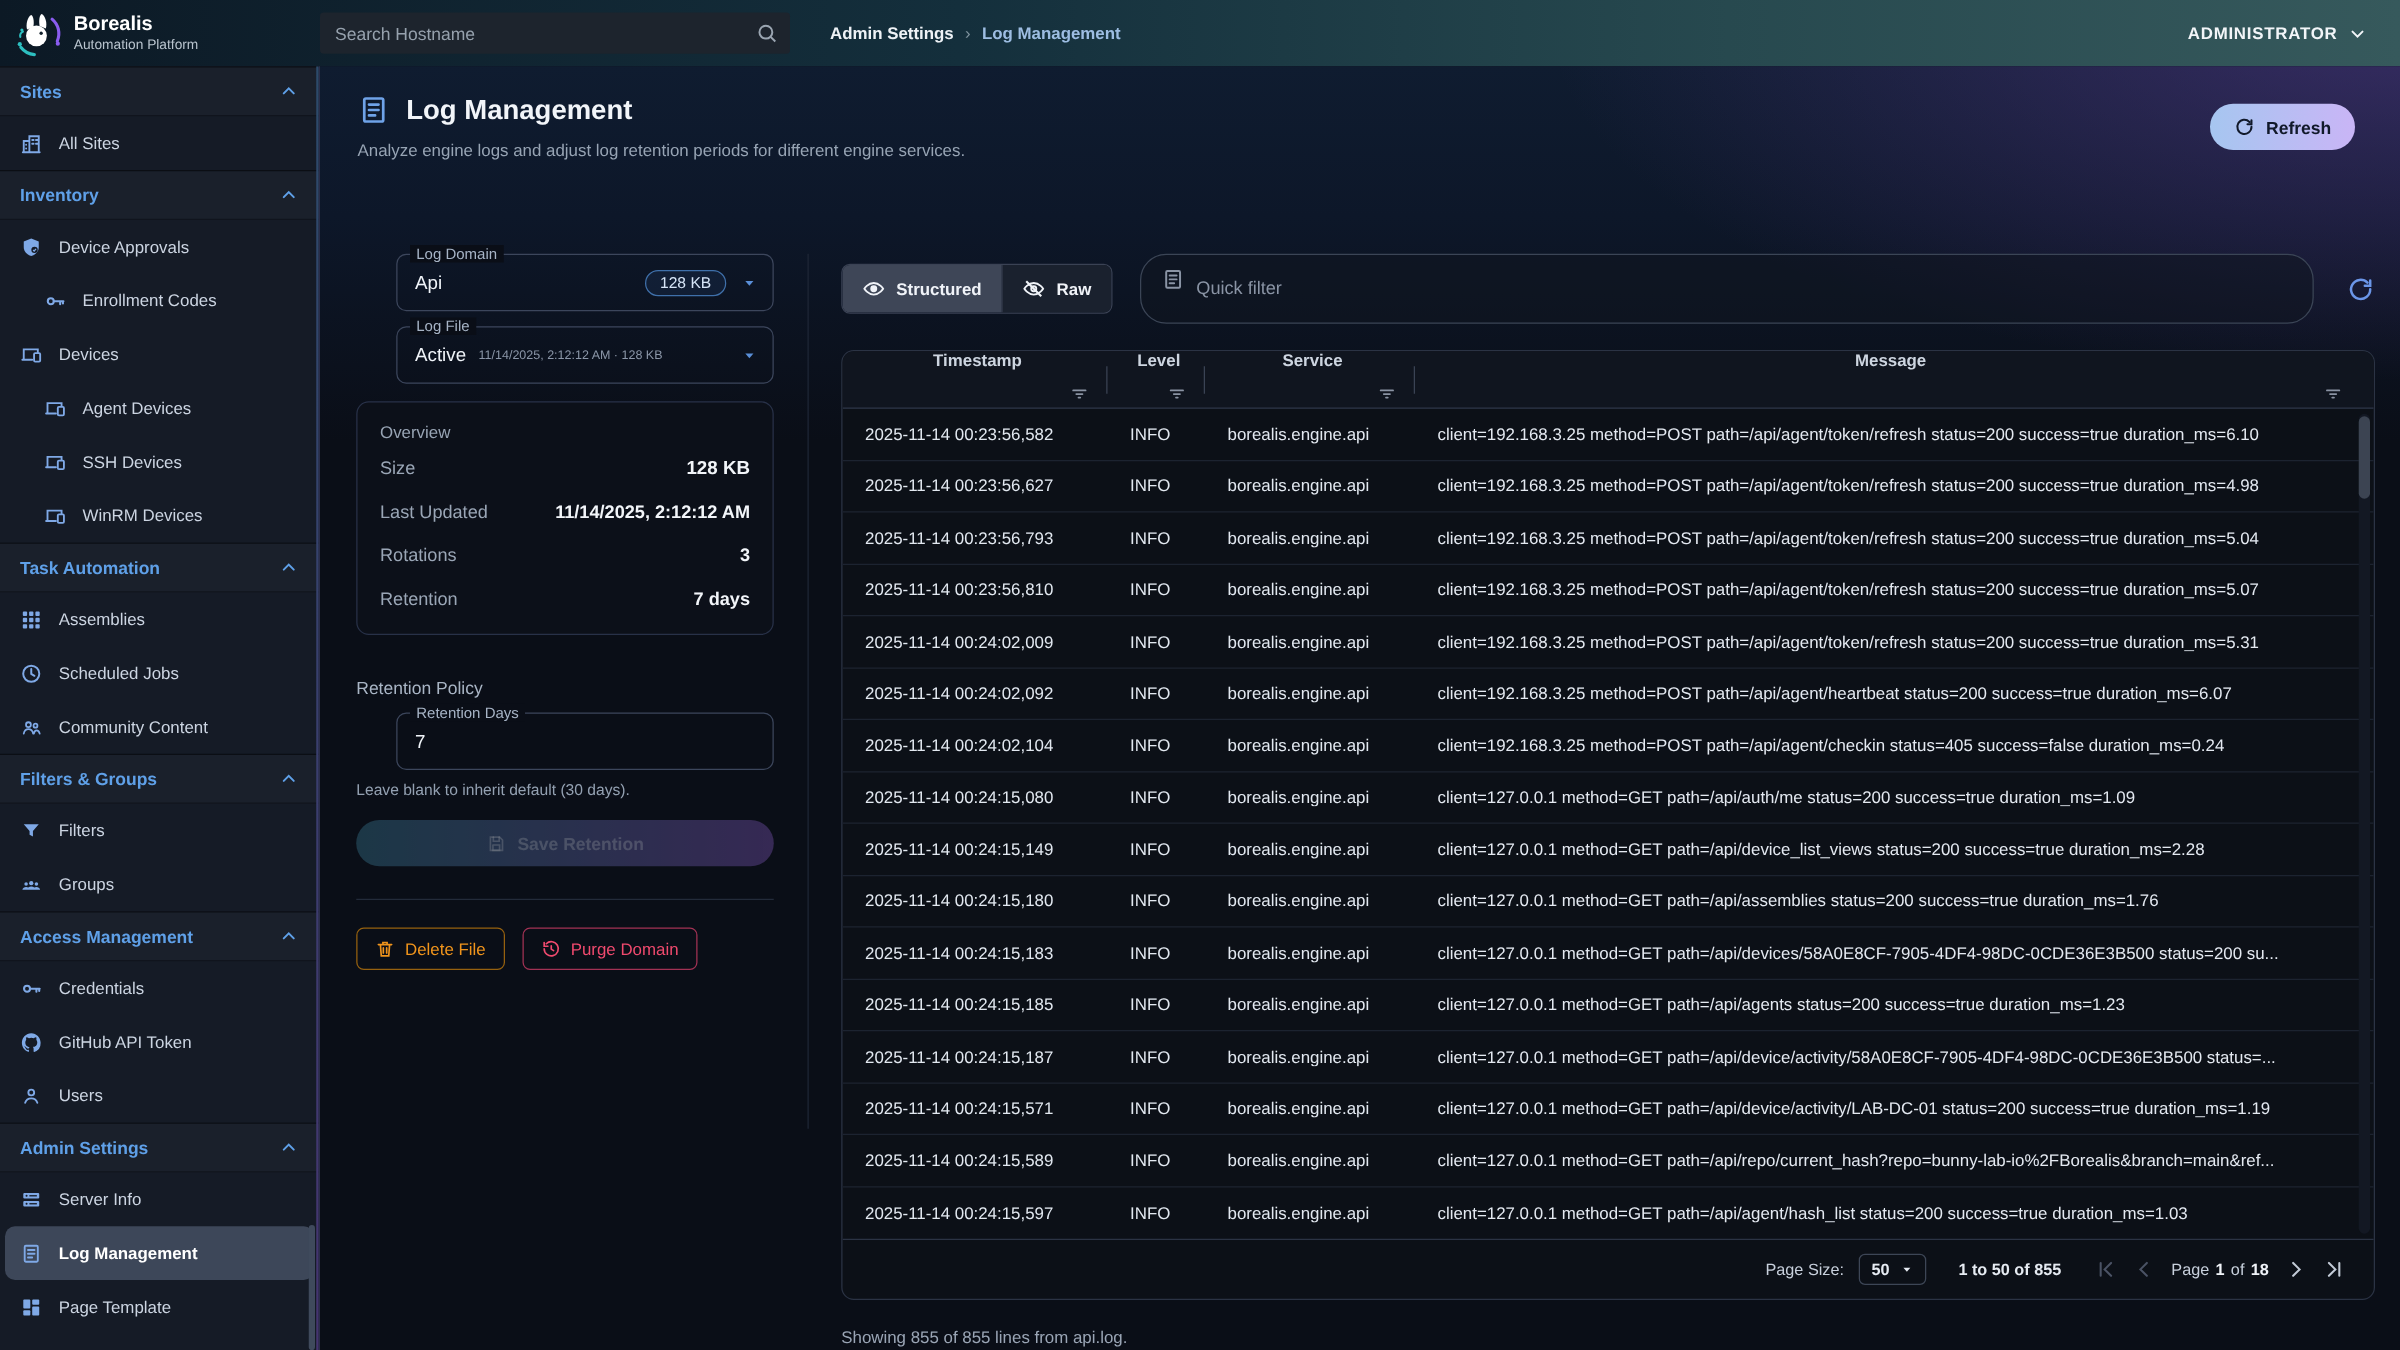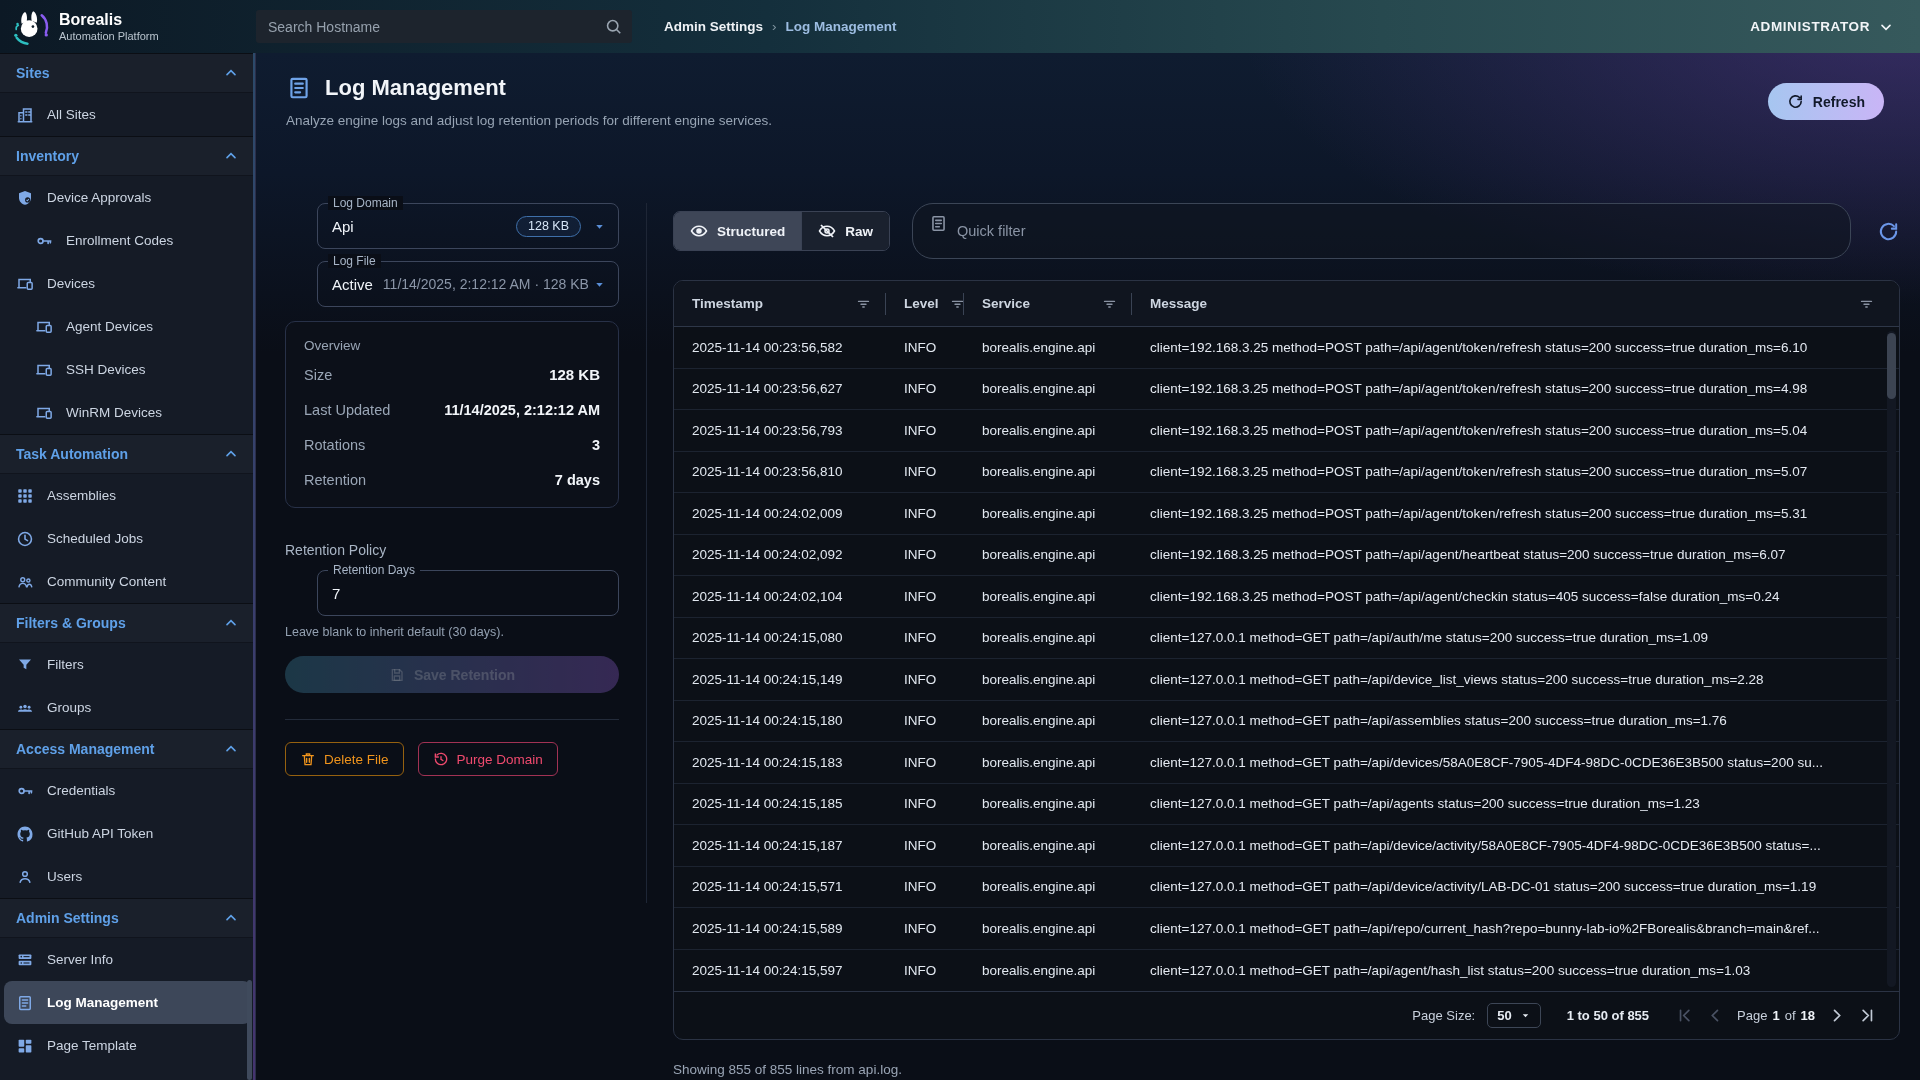--- a/index.html
+++ b/index.html
@@ -63,21 +63,21 @@
   
   .content { display:flex; align-items:flex-start; padding-top:32px; }
   .left-col { width:362px; flex:0 0 auto; margin-left:29px; padding-right:27px;
     border-right:1px solid #1e2636; min-height:700px; }
 
   .field { position:relative; border:1px solid #3c465c; border-radius:8px; height:46px;
     display:flex; align-items:center; padding:0 12px 0 14px; margin-bottom:12px; cursor:pointer;margin-left:32px; }
   .field-label { position:absolute; top:-8px; left:10px; background:#0a0e17; padding:0 5px;
     font-size:12px; color:#a7b4c6; }
   .field-value { font-size:15px; color:#f0f4f9; }
-  .field-meta { font-size:14px; color:#8b96a8; margin-left:10px; }
+  .field-meta { font-size:10px; color:#8b96a8; margin-left:10px; }
   .chip { margin-left:auto; border:1px solid #3f70aa; background:rgba(60,110,180,.12); color:#d6e5f7;
     font-size:12.5px; padding:2.5px 11px; border-radius:13px; }
   .dd-arrow { margin-left:12px; color:#5a8fd8; }
   .field.logfile .dd-arrow { margin-left:auto; }
 
   .overview-card { border:1px solid #283148; border-radius:10px; padding:16px 18px 10px; margin-top:14px; background:#0c1019; }
   .ov-title { font-size:13.5px; color:#98a4b4; margin-bottom:4px; }
   .ov-row { display:flex; justify-content:space-between; align-items:center; height:35px; font-size:14.5px; }
   .ov-label { color:#9aa6b6; }
   .ov-value { color:#f2f5f9; font-weight:600; }
@@ -111,21 +111,21 @@
     border-radius:21px; color:#dfe5ee; font-size:14.5px; padding:0 18px 0 44px; outline:none; font-family:inherit; }
   .quick-filter input::placeholder { color:#8a94a5; }
   .qf-icon { position:absolute; left:17px; top:11px; color:#8a94a5; }
   .toolbar-refresh { color:#6b96e8; cursor:pointer; flex:0 0 auto; }
 
   .table-card { position:relative; margin-top:21px; border:1px solid #2b3344; border-radius:10px;
     background:#0c1017; overflow:hidden; }
   .thead { display:grid; grid-template-columns:212px 78px 168px 1fr; height:46px; background:#10151f;
     border-bottom:1px solid #2e3748; }
   .th { position:relative; display:flex; align-items:center; gap:10px; padding:0 14px 0 18px;
-    font-size:13.5px; font-weight:700; color:#cdd5e0; }
+    font-size:13.5px; font-weight:700; color:#cdd5e0;flex-direction:column; }
   .th .filter-ic { margin-left:auto; color:#8a93a3; cursor:pointer; }
   .th:not(:last-child)::after { content:""; position:absolute; right:0; top:12px; height:22px; width:1px; background:#3a4354; }
   .th:last-child { padding-right:24px; }
   .tbody { }
   .tr { display:grid; grid-template-columns:212px 78px 168px 1fr; height:41.5px; align-items:center;
     border-bottom:1px solid #1c2330; cursor:pointer; }
   .tr:last-child { border-bottom:none; }
   .td { padding:0 12px 0 18px; font-size:13.5px; white-space:nowrap; overflow:hidden; color:#e2e8f0; }
   .td.msg { padding-right:26px; color:#e4e9f1; }
   .scrollbar-track { position:absolute; right:3px; top:50px; bottom:52px; width:9px; background:#131823; border-radius:5px; }

